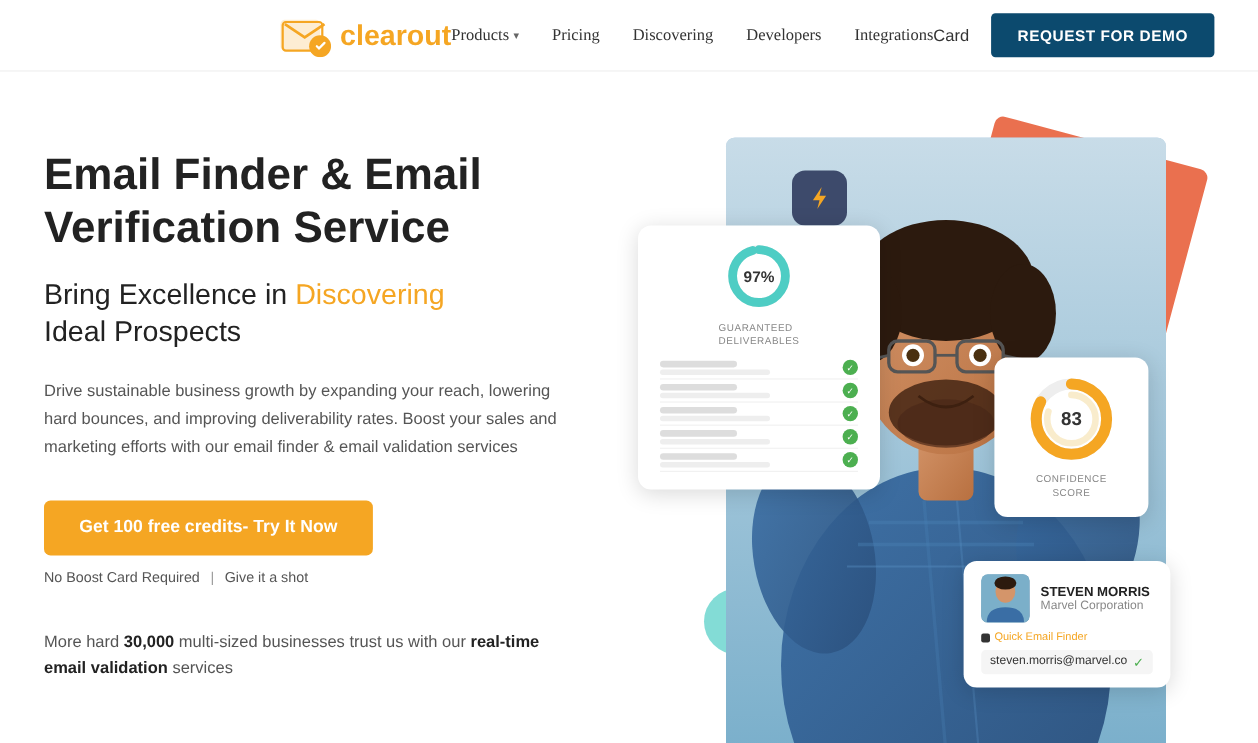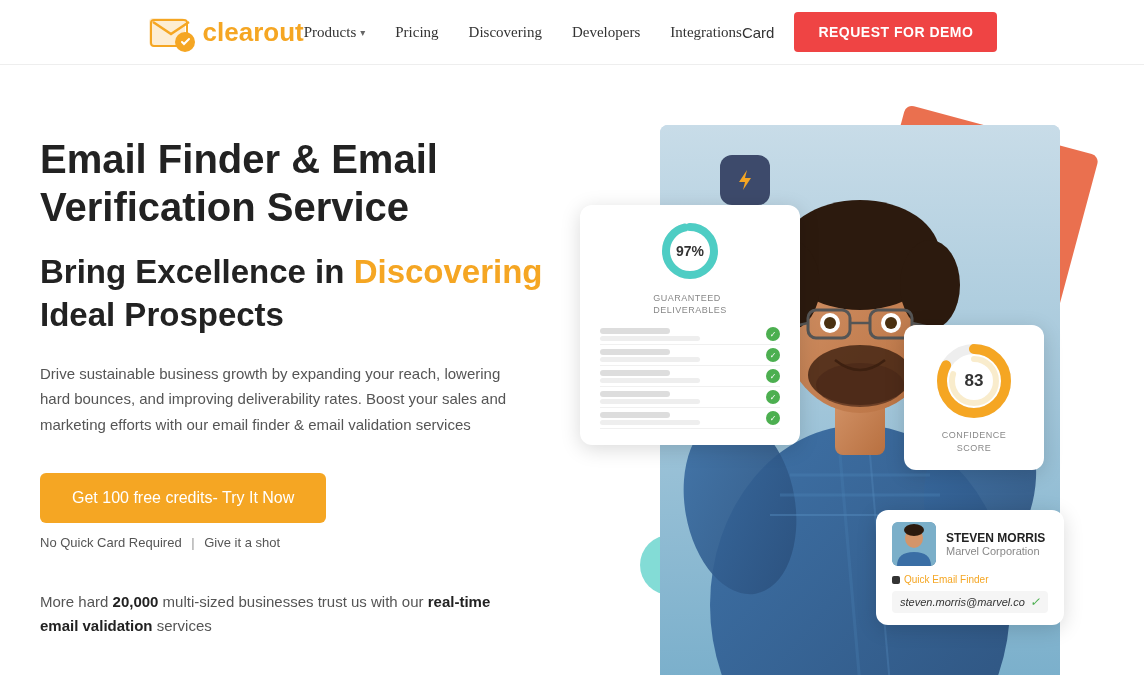--- a/index.html
+++ b/index.html
@@ -2,21 +2,21 @@
 <html><head>
   <meta charset="utf-8">
   <style>
     * { margin: 0; padding: 0; box-sizing: border-box; }
     body { font-family: 'Segoe UI', Arial, sans-serif; background: #fff; width: 1144px; min-height: 675px; overflow: hidden; }
 
     
     .header {
       display: flex;
       align-items: center;
-      justify-content: center;
+      justify-content: flex-end;
       padding: 12px 40px;
       border-bottom: 1px solid #eee;
       background: #fff;
     }
     .logo {
       display: flex;
       align-items: center;
       gap: 8px;
     }
     .logo-icon {
@@ -54,21 +54,21 @@
       display: flex;
       align-items: center;
       gap: 20px;
     }
     .login-btn {
       font-size: 15px;
       color: #333;
       cursor: pointer;
     }
     .request-demo-btn {
-      background: #ef4444;
+      background: #0c4a6e;
       color: #fff;
       border: none;
       padding: 12px 24px;
       font-size: 14px;
       font-weight: 700;
       border-radius: 4px;
       cursor: pointer;
       letter-spacing: 0.5px;
       text-transform: uppercase;
     }
@@ -86,43 +86,43 @@
       padding-top: 10px;
     }
     .hero-title {
       font-size: 40px;
       font-weight: 800;
       color: #222;
       line-height: 1.2;
       margin-bottom: 20px;
     }
     .sub-title {
-      font-size: 33px;
-      font-weight: 700;
+      font-size: 26px;
+      font-weight: 400;
       color: #222;
       margin-bottom: 24px;
       line-height: 1.3;
     }
     .sub-title .highlight {
       color: #f5a623;
     }
     .description {
       font-size: 15px;
       color: #555;
       line-height: 1.7;
       margin-bottom: 36px;
       max-width: 490px;
     }
     .cta-btn {
       background: #f5a623;
       color: #fff;
       border: none;
       padding: 16px 32px;
       font-size: 16px;
-      font-weight: 400;
+      font-weight: 700;
       border-radius: 6px;
       cursor: pointer;
       margin-bottom: 12px;
       display: block;
     }
     .credit-note {
       font-size: 13px;
       color: #555;
       margin-bottom: 40px;
     }
@@ -386,23 +386,21 @@
       background: #333;
       border-radius: 2px;
     }
     .steven-email {
       background: #f5f5f5;
       border-radius: 4px;
       padding: 4px 8px;
       font-size: 11px;
       color: #333;
       display: flex;
-      align-items: center;
       justify-content: space-between;
-      font-style: italic;
     }
     .verified-check {
       color: #4caf50;
       font-size: 12px;
     }
 
     
     .card-lightning {
       position: absolute;
       top: 30px;
@@ -463,26 +461,26 @@
 
   <div class="left-content">
     <h1 class="hero-title">Email Finder &amp; Email Verification Service</h1>
     <h2 class="sub-title">
       <span>Bring Excellence in </span><span class="highlight">Discovering</span><br>
       <span style="color:#222;"> Ideal Prospects</span>
     </h2>
     <p class="description">Drive sustainable business growth by expanding your reach, lowering hard bounces, and improving deliverability rates. Boost your sales and marketing efforts with our email finder &amp; email validation services</p>
     <button class="cta-btn">Get 100 free credits- Try It Now</button>
     <p class="credit-note">
-      <span>No Quick Card Required</span>
+      <span>No Boost Card Required</span>
       <span class="pipe"> | </span>
       <span>Give it a shot</span>
     </p>
     <p class="trust-text">
-      <span>More hard </span><strong>20,000</strong><span> multi-sized businesses trust us with our </span><span class="em" style="font-weight:700;color:#222;">real-time email validation</span><span> services</span>
+      <span>More hard </span><strong>30,000</strong><span> multi-sized businesses trust us with our </span><span class="em" style="font-weight:700;color:#222;">real-time email validation</span><span> services</span>
     </p>
   </div>
 
   <div class="right-visual">
 
     <div class="shape-teal"></div>
     <div class="shape-orange"></div>
     <div class="shape-circle-yellow"></div>
     <div class="shape-circle-teal-sm"></div>
     <div class="shape-triangle"></div>

